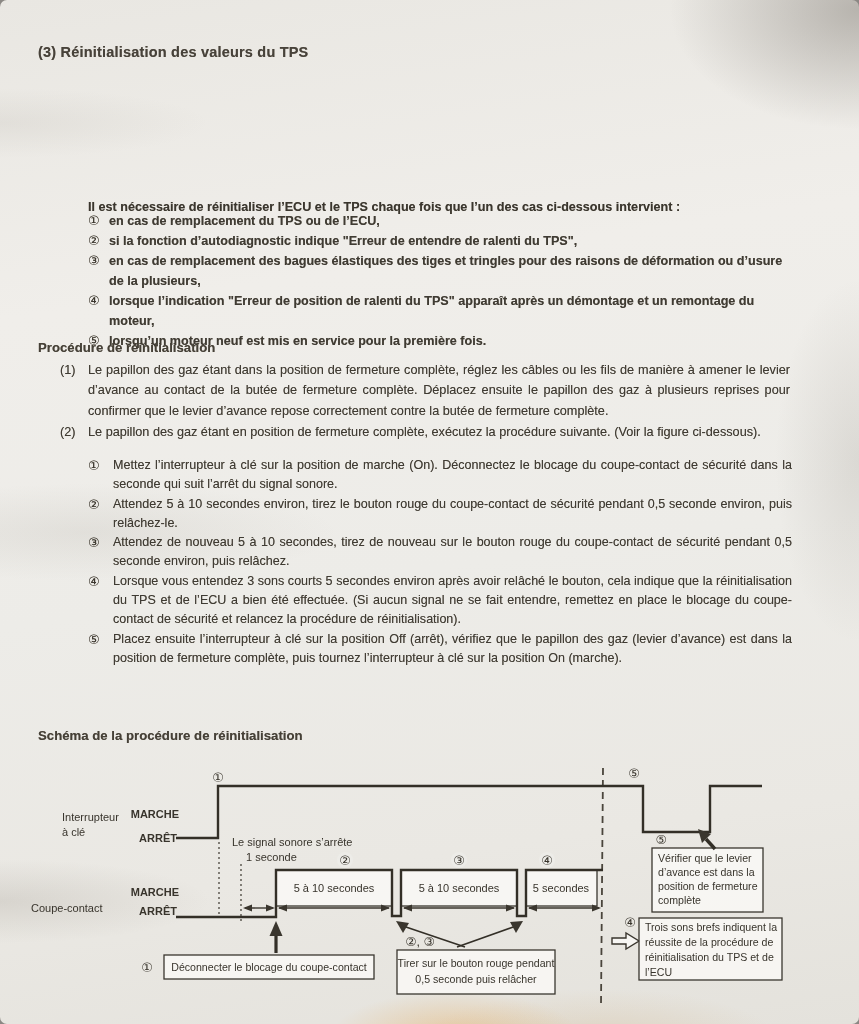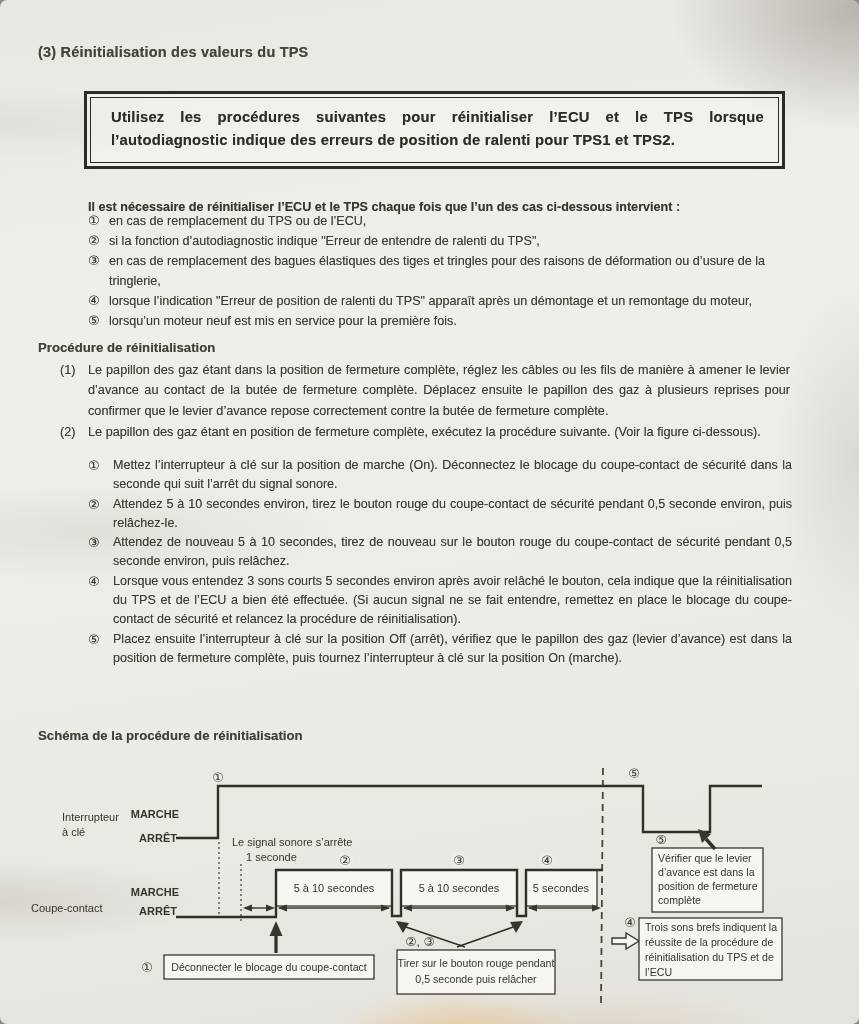--- a/index.html
+++ b/index.html
@@ -22,21 +22,21 @@
   .txtshadow{text-shadow:0 0 .6px rgba(80,70,52,.55);}
   .abs{position:absolute;}
   .doc-title{left:38px;top:44px;font-size:14.5px;font-weight:bold;color:#47423a;letter-spacing:.2px;}
   .notice-outer{left:84px;top:91px;width:701px;border:3px solid #2e2a24;padding:3px;background:rgba(252,251,248,.35);}
   .notice-inner{border:1.5px solid #2e2a24;padding:8px 14px 10px 20px;}
   .notice-text{font-size:14.8px;font-weight:bold;line-height:23px;color:#2f2b25;text-align:justify;letter-spacing:.2px;}
   .intro{left:88px;top:198px;width:700px;font-size:12.6px;font-weight:bold;color:#3a362e;line-height:19px;}
   .cases{left:88px;top:211px;width:712px;}
   .case-row{display:flex;line-height:20px;font-size:12.6px;}
   .case-num{flex:0 0 21px;font-size:13px;color:#3a362e;}
-  .case-text{flex:1;}
+  .case-text{flex:1;font-weight:bold;}
   .proc-heading{left:38px;top:340px;font-size:13.2px;font-weight:bold;color:#454037;}
   .proc{left:60px;top:360px;width:730px;}
   .proc-row{display:flex;line-height:20.4px;font-size:12.7px;margin-bottom:1px;}
   .proc-num{flex:0 0 28px;}
   .proc-text{flex:1;text-align:justify;}
   .steps{left:88px;top:456px;width:704px;}
   .step-row{display:flex;line-height:19.3px;font-size:12.55px;}
   .step-num{flex:0 0 25px;font-size:13px;color:#3a362e;}
   .step-text{flex:1;text-align:justify;}
   .schema-heading{left:38px;top:728px;font-size:13.2px;font-weight:bold;color:#454037;}
@@ -52,40 +52,35 @@
   svg .fillink{fill:#3a362e;}
   svg .cbox{fill:rgba(251,250,247,.78);stroke:#3a362e;stroke-width:1.3;}
 </style>
 </head>
 <body>
 
 <div class="page">
 
   <div class="abs doc-title txtshadow">(3) Réinitialisation des valeurs du TPS</div>
 
-  <div class="abs notice-outer">
-    <div class="notice-inner">
-      <div class="notice-text txtshadow">Utilisez les procédures suivantes pour réinitialiser l’ECU et le TPS lorsque l’autodiagnostic indique des erreurs de position de ralenti pour TPS1 et TPS2.</div>
-    </div>
-  </div>
 
   <div class="abs intro txtshadow">Il est nécessaire de réinitialiser l’ECU et le TPS chaque fois que l’un des cas ci-dessous intervient :</div>
 
   <div class="abs cases">
     <div class="case-row txtshadow">
       <span class="case-num">①</span>
       <div class="case-text">en cas de remplacement du TPS ou de l’ECU,</div>
     </div>
     <div class="case-row txtshadow">
       <span class="case-num">②</span>
       <div class="case-text">si la fonction d’autodiagnostic indique "Erreur de entendre de ralenti du TPS",</div>
     </div>
     <div class="case-row txtshadow">
       <span class="case-num">③</span>
-      <div class="case-text">en cas de remplacement des bagues élastiques des tiges et tringles pour des raisons de déformation ou d’usure de la tringlerie,</div>
+      <div class="case-text">en cas de remplacement des bagues élastiques des tiges et tringles pour des raisons de déformation ou d’usure de la plusieurs,</div>
     </div>
     <div class="case-row txtshadow">
       <span class="case-num">④</span>
       <div class="case-text">lorsque l’indication "Erreur de position de ralenti du TPS" apparaît après un démontage et un remontage du moteur,</div>
     </div>
     <div class="case-row txtshadow">
       <span class="case-num">⑤</span>
       <div class="case-text">lorsqu’un moteur neuf est mis en service pour la première fois.</div>
     </div>
   </div>

